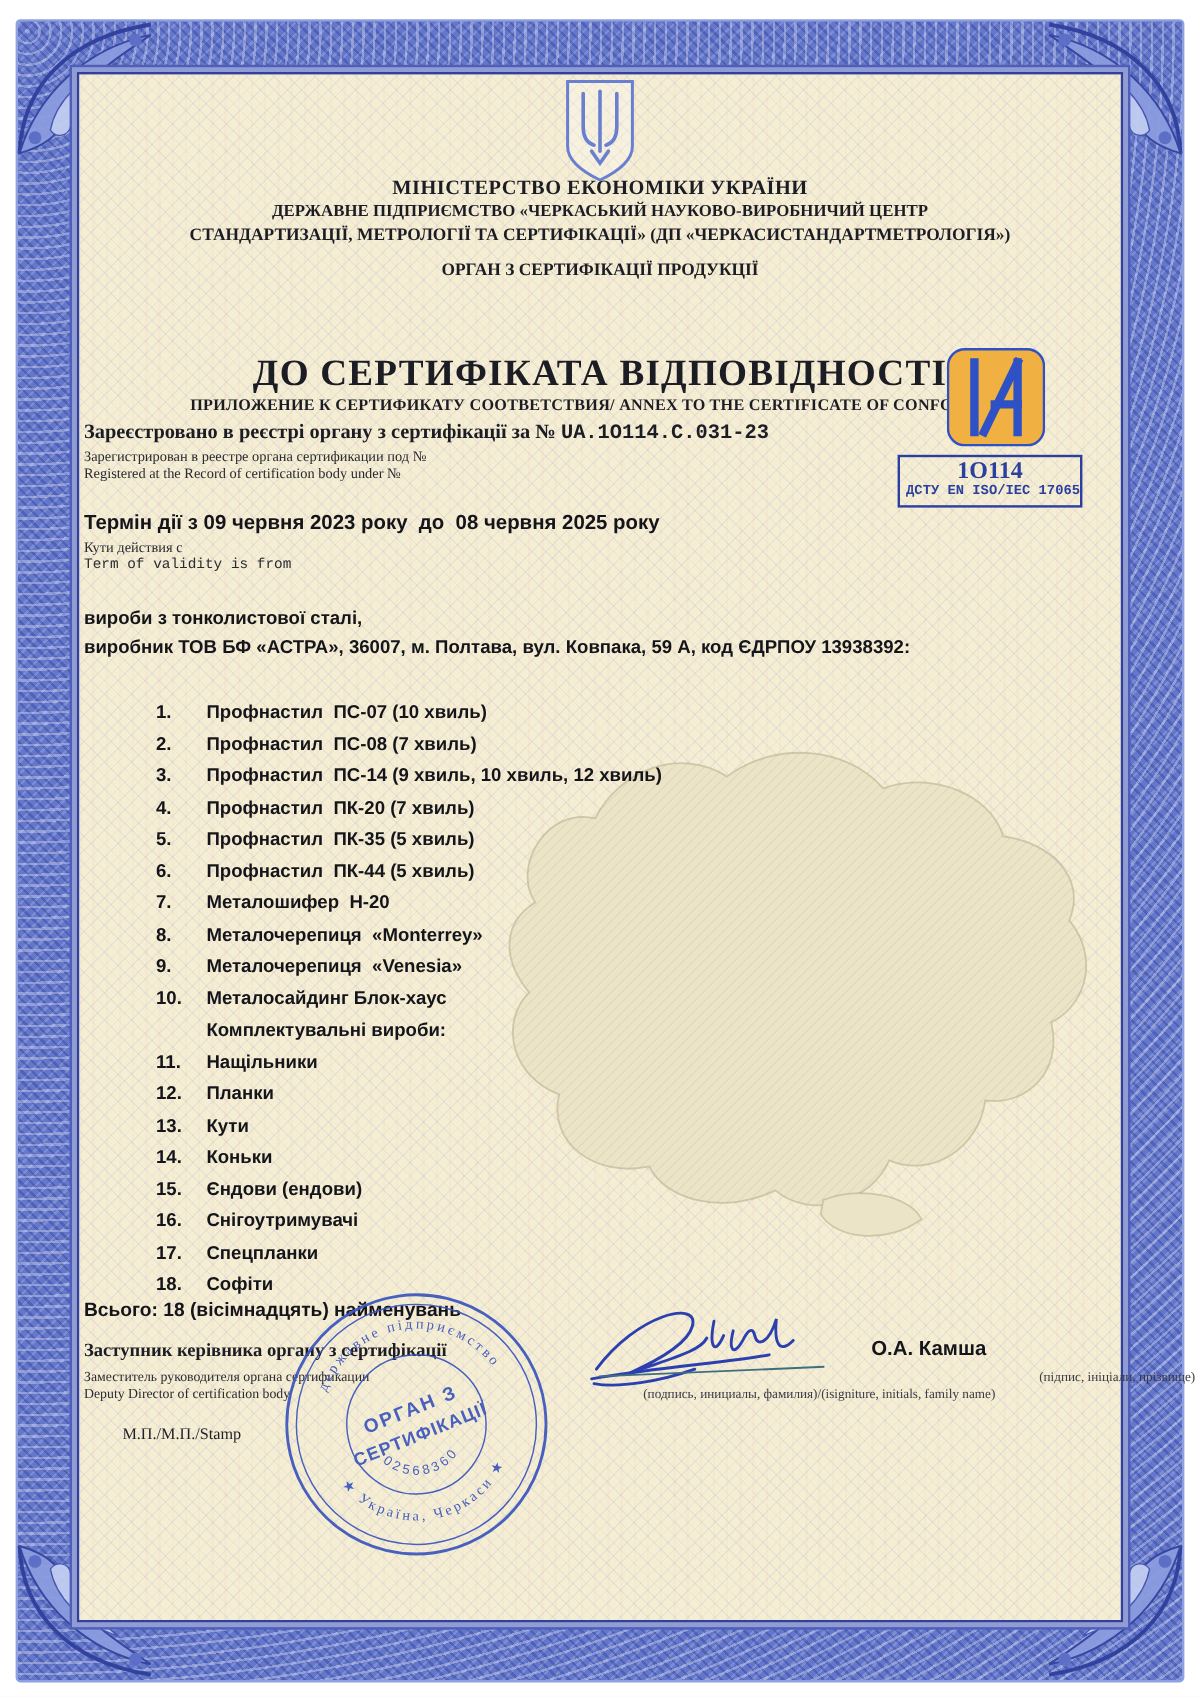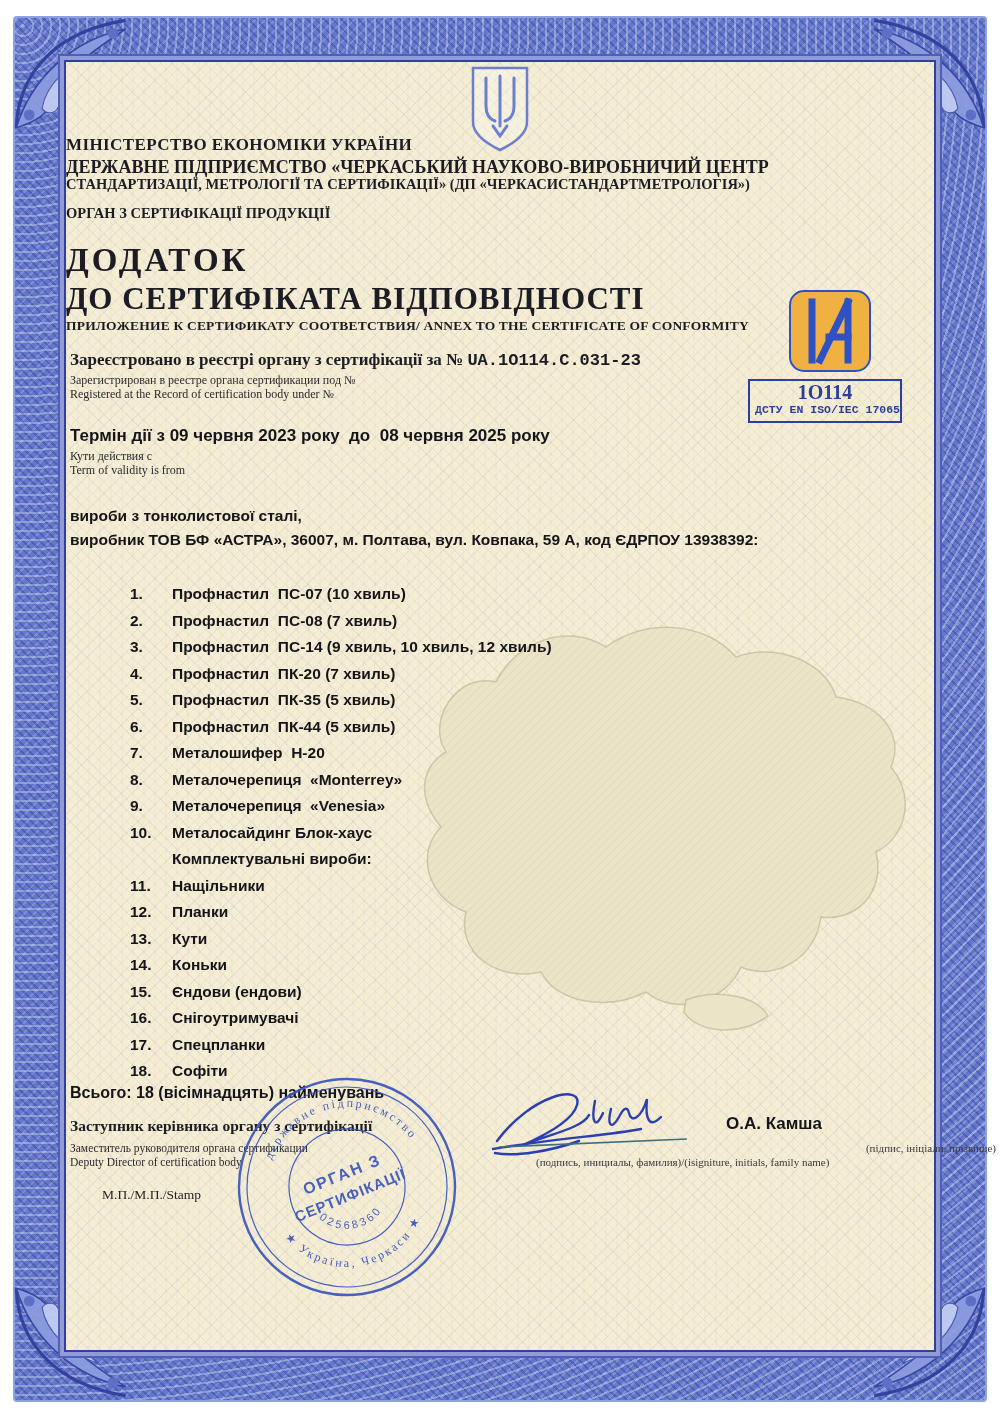--- a/index.html
+++ b/index.html
@@ -25,48 +25,48 @@
   .content{position:absolute;top:60px;left:64px;right:64px;bottom:62px;
     background-color:#f5eed2;
     background-image:
       repeating-linear-gradient(45deg, rgba(140,150,215,.13) 0 1px, transparent 1px 8px),
       repeating-linear-gradient(-45deg, rgba(140,150,215,.13) 0 1px, transparent 1px 8px),
       repeating-linear-gradient(90deg, rgba(235,160,190,.07) 0 2px, transparent 2px 11px);
     border:2px solid #2f409f;
     box-shadow:0 0 0 4px rgba(255,255,255,.38), 0 0 0 6px #4d5fb8;}
 
   .abs{position:absolute;}
-  .ctr{left:0;right:0;text-align:left;}
+  .ctr{left:0;right:0;text-align:center;margin-top:12px;}
   .serifB{font-family:"Liberation Serif", serif;font-weight:bold;color:#1c1c24;}
   .sansB{font-family:"Liberation Sans", sans-serif;font-weight:bold;color:#14141a;}
   .small{font-family:"Liberation Serif", serif;color:#2a2a30;font-size:12px;line-height:13px;}
 
   .ministry{top:73px;font-size:17px;letter-spacing:.4px;}
-  .ent1{top:95px;font-size:18px;}
+  .ent1{top:95px;font-size:14px;}
   .ent2{top:114px;font-size:14.5px;}
   .orgline{top:143px;font-size:14.5px;}
 
   .title1{top:180px;font-size:33px;letter-spacing:3px;}
   .title2{top:219px;font-size:31px;letter-spacing:1px;}
   .subtitle{top:256px;font-size:13.5px;letter-spacing:.2px;}
 
   .reg{top:288px;left:4px;font-size:17px;}
   .reg .num{font-family:Liberation Mono, monospace;}
   .reg-ru{top:312px;left:4px;}
   .reg-en{top:326px;left:4px;}
 
   .badge{top:228px;left:723px;width:82px;height:82px;}
   .codebox{top:317px;left:682px;width:150px;height:40px;border:2px solid #2b3f9e;
     color:#2b3f9e;text-align:center;}
   .codebox .code{font-size:20px;font-weight:bold;font-family:"Liberation Serif", serif;line-height:22px;display:block;}
   .codebox .std{font-size:11.5px;font-weight:bold;font-family:Liberation Mono, monospace;display:block;text-align:right;}
 
   .validity{top:364px;left:4px;font-size:17px;white-space:pre;}
   .val-ru{top:388px;left:4px;}
-  .val-en{top:402px;left:4px;}
+  .val-en{top:402px;left:4px;font-family:Liberation Mono, monospace;}
 
   .intro1{top:445px;left:4px;font-size:15.5px;}
   .intro2{top:469px;left:4px;font-size:15.5px;}
 
   .row{position:absolute;left:64px;font-size:15.5px;}
   .row .num{display:inline-block;width:42px;}
   .row .nm{white-space:pre;margin-top:12px;}
 
   .total{top:1022px;left:4px;font-size:16px;}
 
@@ -153,21 +153,20 @@
         <path d="M47 14 V42 Q47 54 38 57"></path>
         <path d="M26 62 L33 72 L40 62"></path>
       </g>
     </svg>
 
     <div class="abs ctr serifB ministry">МІНІСТЕРСТВО ЕКОНОМІКИ УКРАЇНИ</div>
     <div class="abs ctr serifB ent1">ДЕРЖАВНЕ ПІДПРИЄМСТВО «ЧЕРКАСЬКИЙ НАУКОВО-ВИРОБНИЧИЙ ЦЕНТР</div>
     <div class="abs ctr serifB ent2">СТАНДАРТИЗАЦІЇ, МЕТРОЛОГІЇ ТА СЕРТИФІКАЦІЇ» (ДП «ЧЕРКАСИСТАНДАРТМЕТРОЛОГІЯ»)</div>
     <div class="abs ctr serifB orgline">ОРГАН З СЕРТИФІКАЦІЇ ПРОДУКЦІЇ</div>
 
-    <div class="abs ctr serifB title1">ДОДАТОК</div>
     <div class="abs ctr serifB title2">ДО СЕРТИФІКАТА ВІДПОВІДНОСТІ</div>
     <div class="abs ctr serifB subtitle">ПРИЛОЖЕНИЕ К СЕРТИФИКАТУ СООТВЕТСТВИЯ/ ANNEX TO THE CERTIFICATE OF CONFORMITY</div>
 
     <div class="abs serifB reg"><span>Зареєстровано в реєстрі органу з сертифікації за № </span><span class="num">UA.1О114.С.031-23</span></div>
     <div class="abs small reg-ru">Зарегистрирован в реестре органа сертификации под №</div>
     <div class="abs small reg-en">Registered at the Record of certification body under №</div>
 
     <svg class="abs badge" viewBox="0 0 82 82">
       <rect x="1" y="1" width="80" height="80" rx="14" fill="#F0B042" stroke="#2E51C6" stroke-width="2"></rect>
       <g stroke="#2E51C6" stroke-width="7" fill="none" stroke-linecap="square">

